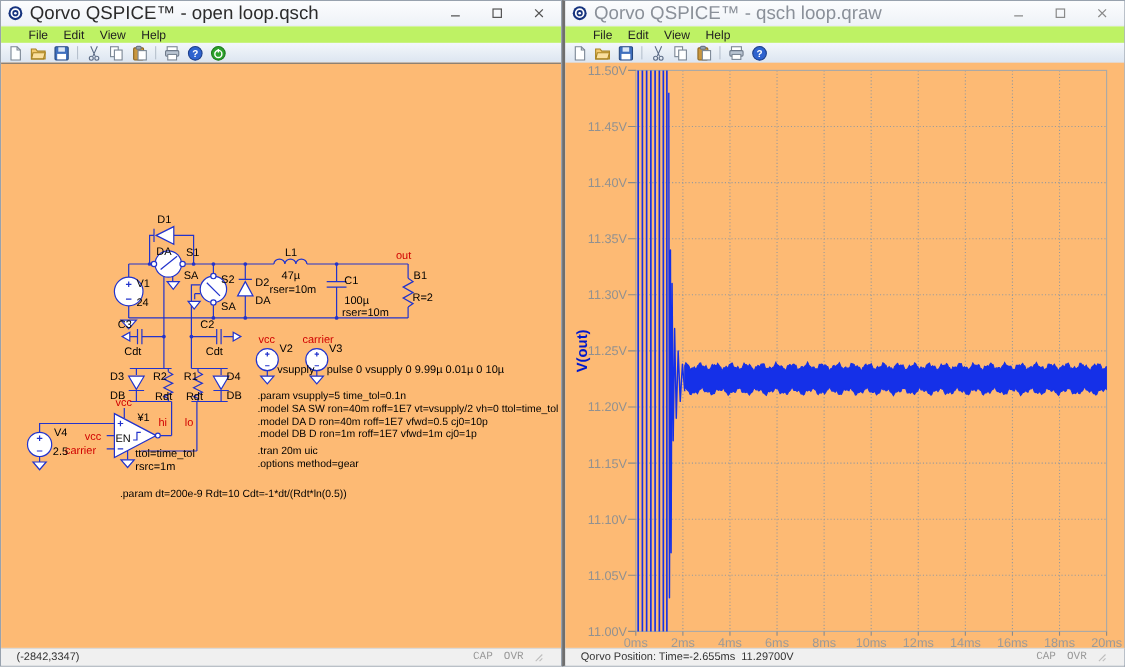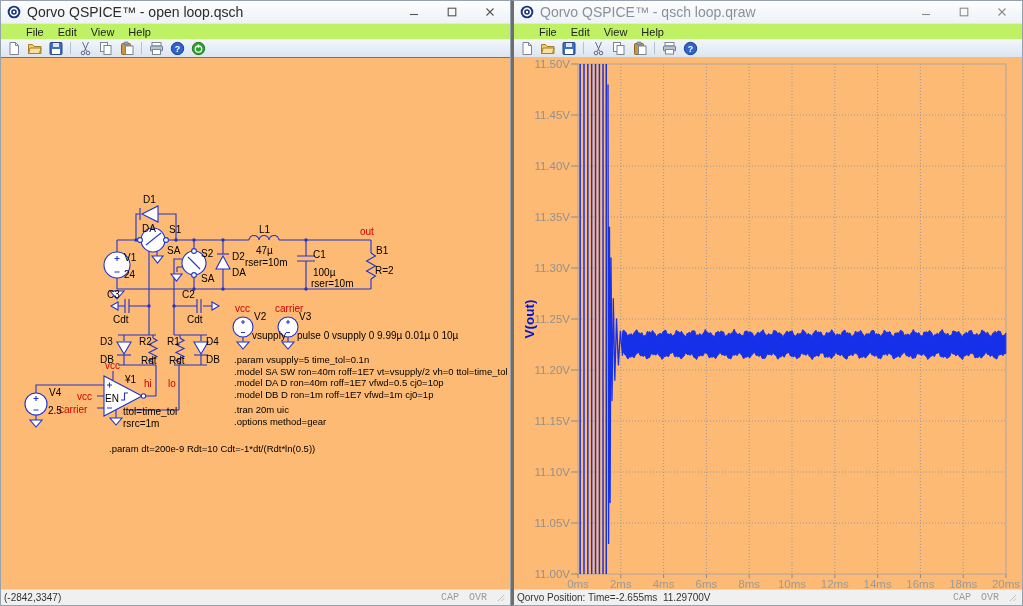--- a/index.html
+++ b/index.html
@@ -3,36 +3,36 @@
 <meta charset="utf-8">
 <style>
   html,body{margin:0;padding:0;background:#c8c8c8;}
   body{width:1023px;height:606px;position:relative;overflow:hidden;
        font-family:"Liberation Sans",sans-serif;-webkit-font-smoothing:antialiased;}
   .window{position:absolute;top:0;height:606px;background:#fff;box-sizing:border-box;}
   #win-left{left:0;width:511px;border:1px solid #98a2ae;}
   #win-right{left:511px;width:512px;border:1px solid #98a2ae;border-left:3px solid #6e6e6e;}
   .titlebar{height:22px;display:flex;align-items:center;padding:0 6px;
             background:linear-gradient(#fcfdfe,#eef2f7);border-bottom:1px solid #e2e7ee;}
-  .title-text{font-size:14px;margin-left:6px;flex:1;white-space:nowrap;overflow:hidden;}
+  .title-text{font-size:17px;margin-left:6px;flex:1;white-space:nowrap;overflow:hidden;}
   #win-left .title-text{color:#2b2b2b;}
   #win-right .title-text{color:#8a9099;}
   .win-buttons{display:flex;align-items:center;gap:26px;padding-right:8px;}
   .win-btn{width:12px;height:12px;display:flex;align-items:center;justify-content:center;cursor:default;}
   .menubar{height:15px;display:flex;align-items:center;background:#bef264;font-size:11px;color:#222;padding-left:18px;}
   .menu-item{padding:0 7px;}
   .toolbar{height:18px;display:flex;align-items:center;background:linear-gradient(#f3f7fb,#dce5f0);
            border-bottom:1px solid #c3cdd9;padding-left:4px;gap:3px;}
   .tool-btn{display:flex;align-items:center;justify-content:center;width:18px;height:16px;}
   .tsep{width:1px;height:12px;background:#b6c0cd;margin:0 2px;}
   .canvas{position:absolute;top:56px;left:0;right:0;bottom:15px;background:#fdba74;overflow:hidden;}
   #win-left .canvas{border-top:1px solid #737373;}
   .statusbar{position:absolute;bottom:0;left:0;right:0;height:15px;background:#f0f0f0;
              border-top:1px solid #dadada;display:flex;align-items:center;
-             font-size:10px;color:#333;padding:0 3px;}
+             font-size:10px;color:#333;padding:0 14px;}
   .status-left{white-space:pre;}
   .status-right{margin-left:auto;display:flex;align-items:center;gap:10px;color:#9a9a9a;padding-right:2px;font-family:Liberation Mono, monospace;}
   svg{display:block;}
   .schsvg text{font-family:"Liberation Sans",sans-serif;}
   .lbl{font-size:10px;fill:#000;}
   .red{font-size:10px;fill:#d00000;}
   .dir{font-size:9.5px;fill:#000;}
   .w{stroke:#2233cc;fill:none;stroke-width:1.1;}
   .sym{stroke:#2233cc;fill:#fff;stroke-width:1.1;}
   .dot{fill:#2233cc;stroke:none;}

